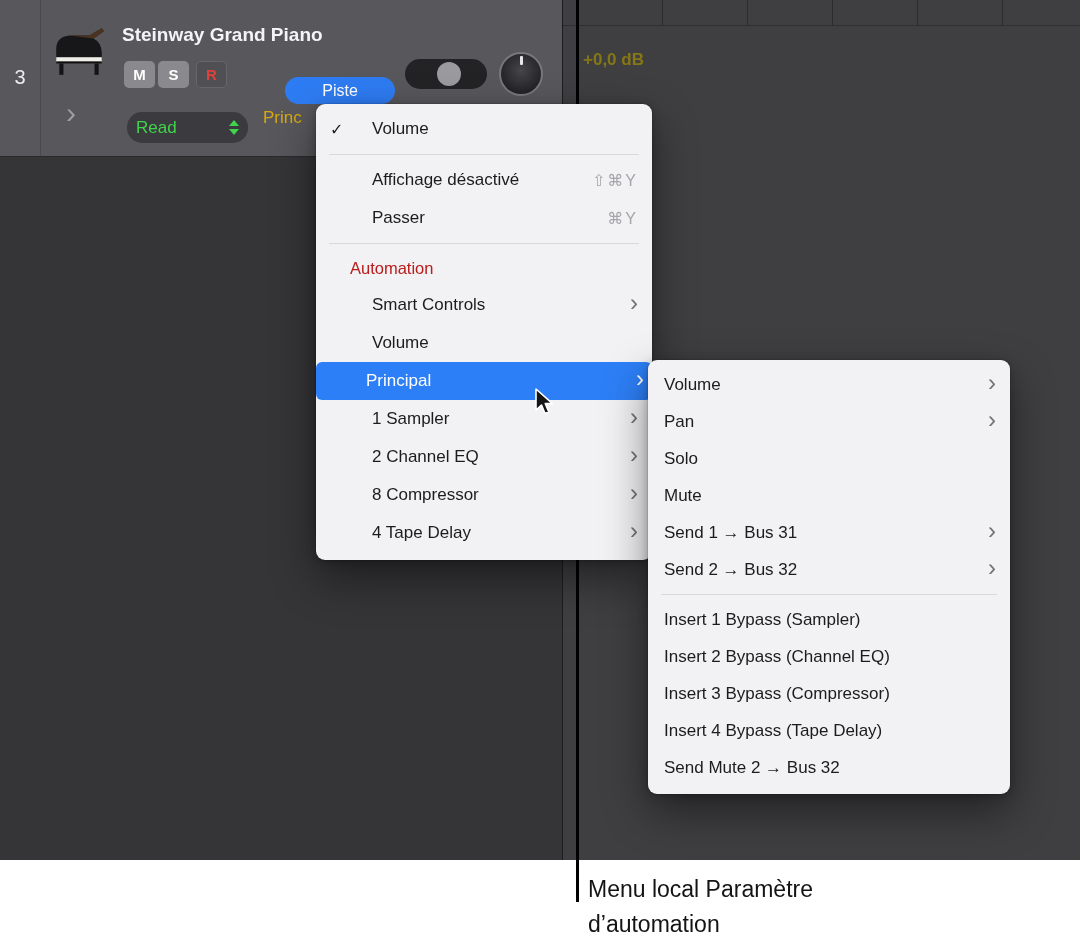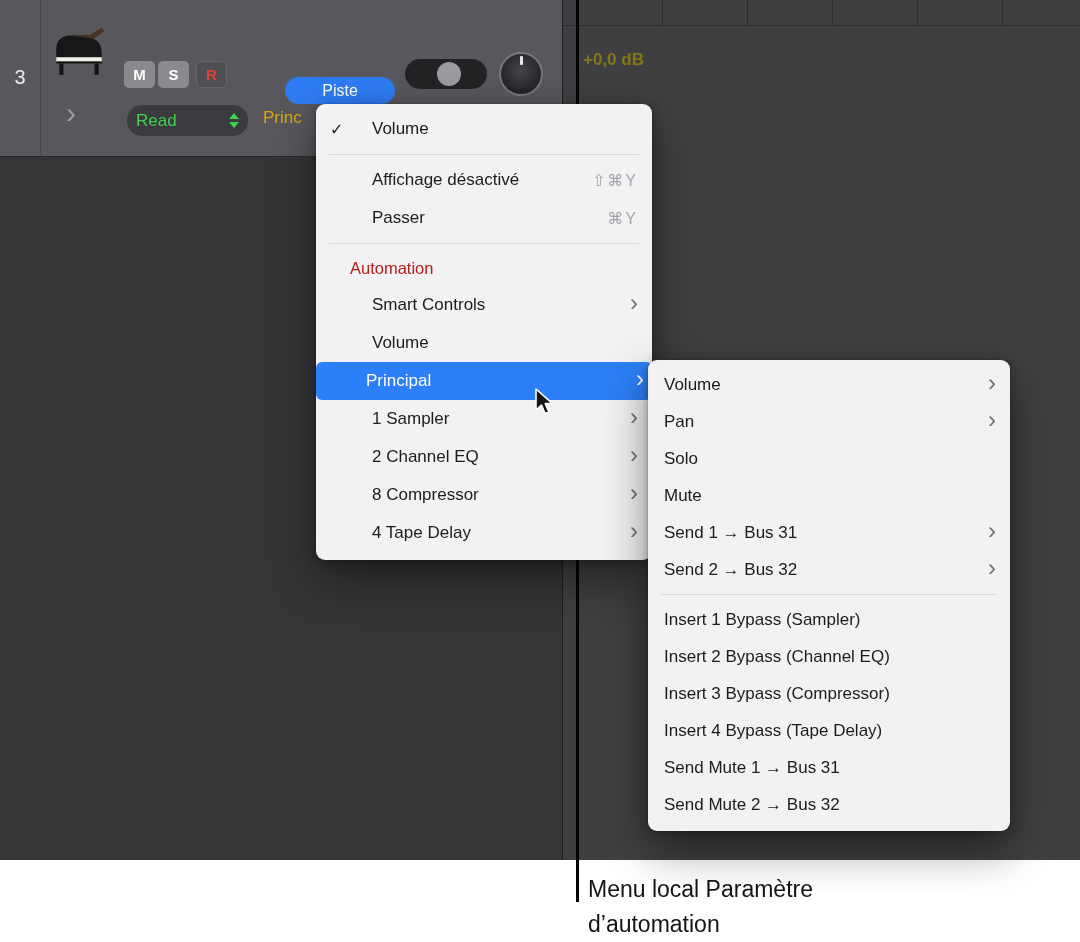--- a/index.html
+++ b/index.html
@@ -24,21 +24,21 @@
   .btn-s{left:158px;top:61px;width:31px;height:27px;background:#8a8a8e;border-radius:5px;color:#ffffff;font-size:15px;font-weight:700;}
   .btn-r{left:196px;top:61px;width:31px;height:27px;background:#504f53;border:1px solid #67666b;border-radius:5px;color:var(--red,#e2403a);font-size:15px;font-weight:700;}
   .btn-piste{left:285px;top:77px;width:110px;height:27px;background:var(--piste,#2e7cf3);border-radius:14px;color:#ffffff;font-size:16px;font-weight:500;}
   .toggle{position:absolute;left:405px;top:59px;width:82px;height:30px;border-radius:15px;background:#232326;}
   .toggle .dot{position:absolute;left:32px;top:3px;width:24px;height:24px;border-radius:50%;background:#9b9b9f;}
   .pan-knob{position:absolute;left:499px;top:52px;width:44px;height:44px;border-radius:50%;
             background:radial-gradient(circle at 50% 42%, #46464a, #232326 72%);
             border:2px solid #77777c;box-sizing:border-box;}
   .pan-knob .ktick{position:absolute;left:50%;top:2px;width:3px;height:9px;margin-left:-1.5px;background:#e6e6e8;border-radius:1px;}
   .disclosure{position:absolute;left:66px;top:98px;font-size:30px;color:#9d9da1;line-height:1;}
-  .read-select{position:absolute;left:127px;top:105px;width:121px;height:31px;background:#3b3b3f;border-radius:15px;
+  .read-select{position:absolute;left:127px;top:112px;width:121px;height:31px;background:#3b3b3f;border-radius:15px;
                display:flex;align-items:center;padding:0 9px;box-sizing:border-box;color:var(--green,#3fd44b);font-size:17px;}
   .read-select .mode{flex:1;}
   .stepper{display:flex;flex-direction:column;align-items:center;gap:3px;}
   .stepper .up{width:0;height:0;border-left:5px solid transparent;border-right:5px solid transparent;border-bottom:6px solid var(--green,#3fd44b);}
   .stepper .down{width:0;height:0;border-left:5px solid transparent;border-right:5px solid transparent;border-top:6px solid var(--green,#3fd44b);}
   .param-label{position:absolute;left:263px;top:108px;font-size:17px;font-weight:500;color:var(--yellow,#d9a80f);white-space:nowrap;}
 
   
   .callout-line{position:absolute;left:576px;top:0;width:3px;height:902px;background:#000000;z-index:2;}
   .caption{position:absolute;left:588px;top:872px;font-size:23px;color:#141414;line-height:35px;z-index:1;}
@@ -88,20 +88,21 @@
       <svg width="58" height="54" viewBox="0 0 56 52">
         <path d="M6 36 L6 24 Q6 12 19 11 L38 11 L50 4 L52 7 L42 14 Q50 18 50 28 L50 36 Z" fill="#17171a"></path>
         <path d="M19 11 L38 11 L50 4 L52 7 L42 14 Z" fill="#4a3320"></path>
         <rect x="6" y="32" width="44" height="5" fill="#efeee8"></rect>
         <rect x="6" y="36" width="44" height="2" fill="#0e0e10"></rect>
         <rect x="9" y="38" width="4" height="11" fill="#141416"></rect>
         <rect x="43" y="38" width="4" height="11" fill="#141416"></rect>
       </svg>
     </div>
 
+    <div class="track-title">Steinway Grand Piano</div>
 
     <button class="hbtn btn-m">M</button>
     <button class="hbtn btn-s">S</button>
     <button class="hbtn btn-r">R</button>
     <button class="hbtn btn-piste">Piste</button>
 
     <div class="toggle">
       <div class="dot"></div>
     </div>
 
@@ -207,23 +208,20 @@
       <div class="menu-item">
         <span class="mlabel">Insert 2 Bypass (Channel EQ)</span>
       </div>
       <div class="menu-item">
         <span class="mlabel">Insert 3 Bypass (Compressor)</span>
       </div>
       <div class="menu-item">
         <span class="mlabel">Insert 4 Bypass (Tape Delay)</span>
       </div>
       <div class="menu-item">
-        <span class="mlabel">Send Mute 1 → Bus 31</span>
-      </div>
-      <div class="menu-item">
         <span class="mlabel">Send Mute 2 → Bus 32</span>
       </div>
     </div>
 
   <svg class="cursor" width="22" height="30" viewBox="0 0 20 30">
     <path d="M2 2 L2 23 L7.5 18 L11 26.5 L14.8 24.9 L11.3 16.6 L18.5 16.6 Z" fill="#151515" stroke="#ffffff" stroke-width="1.6" stroke-linejoin="round"></path>
   </svg>
 
   <div class="caption">
     <div>Menu local Paramètre</div>

